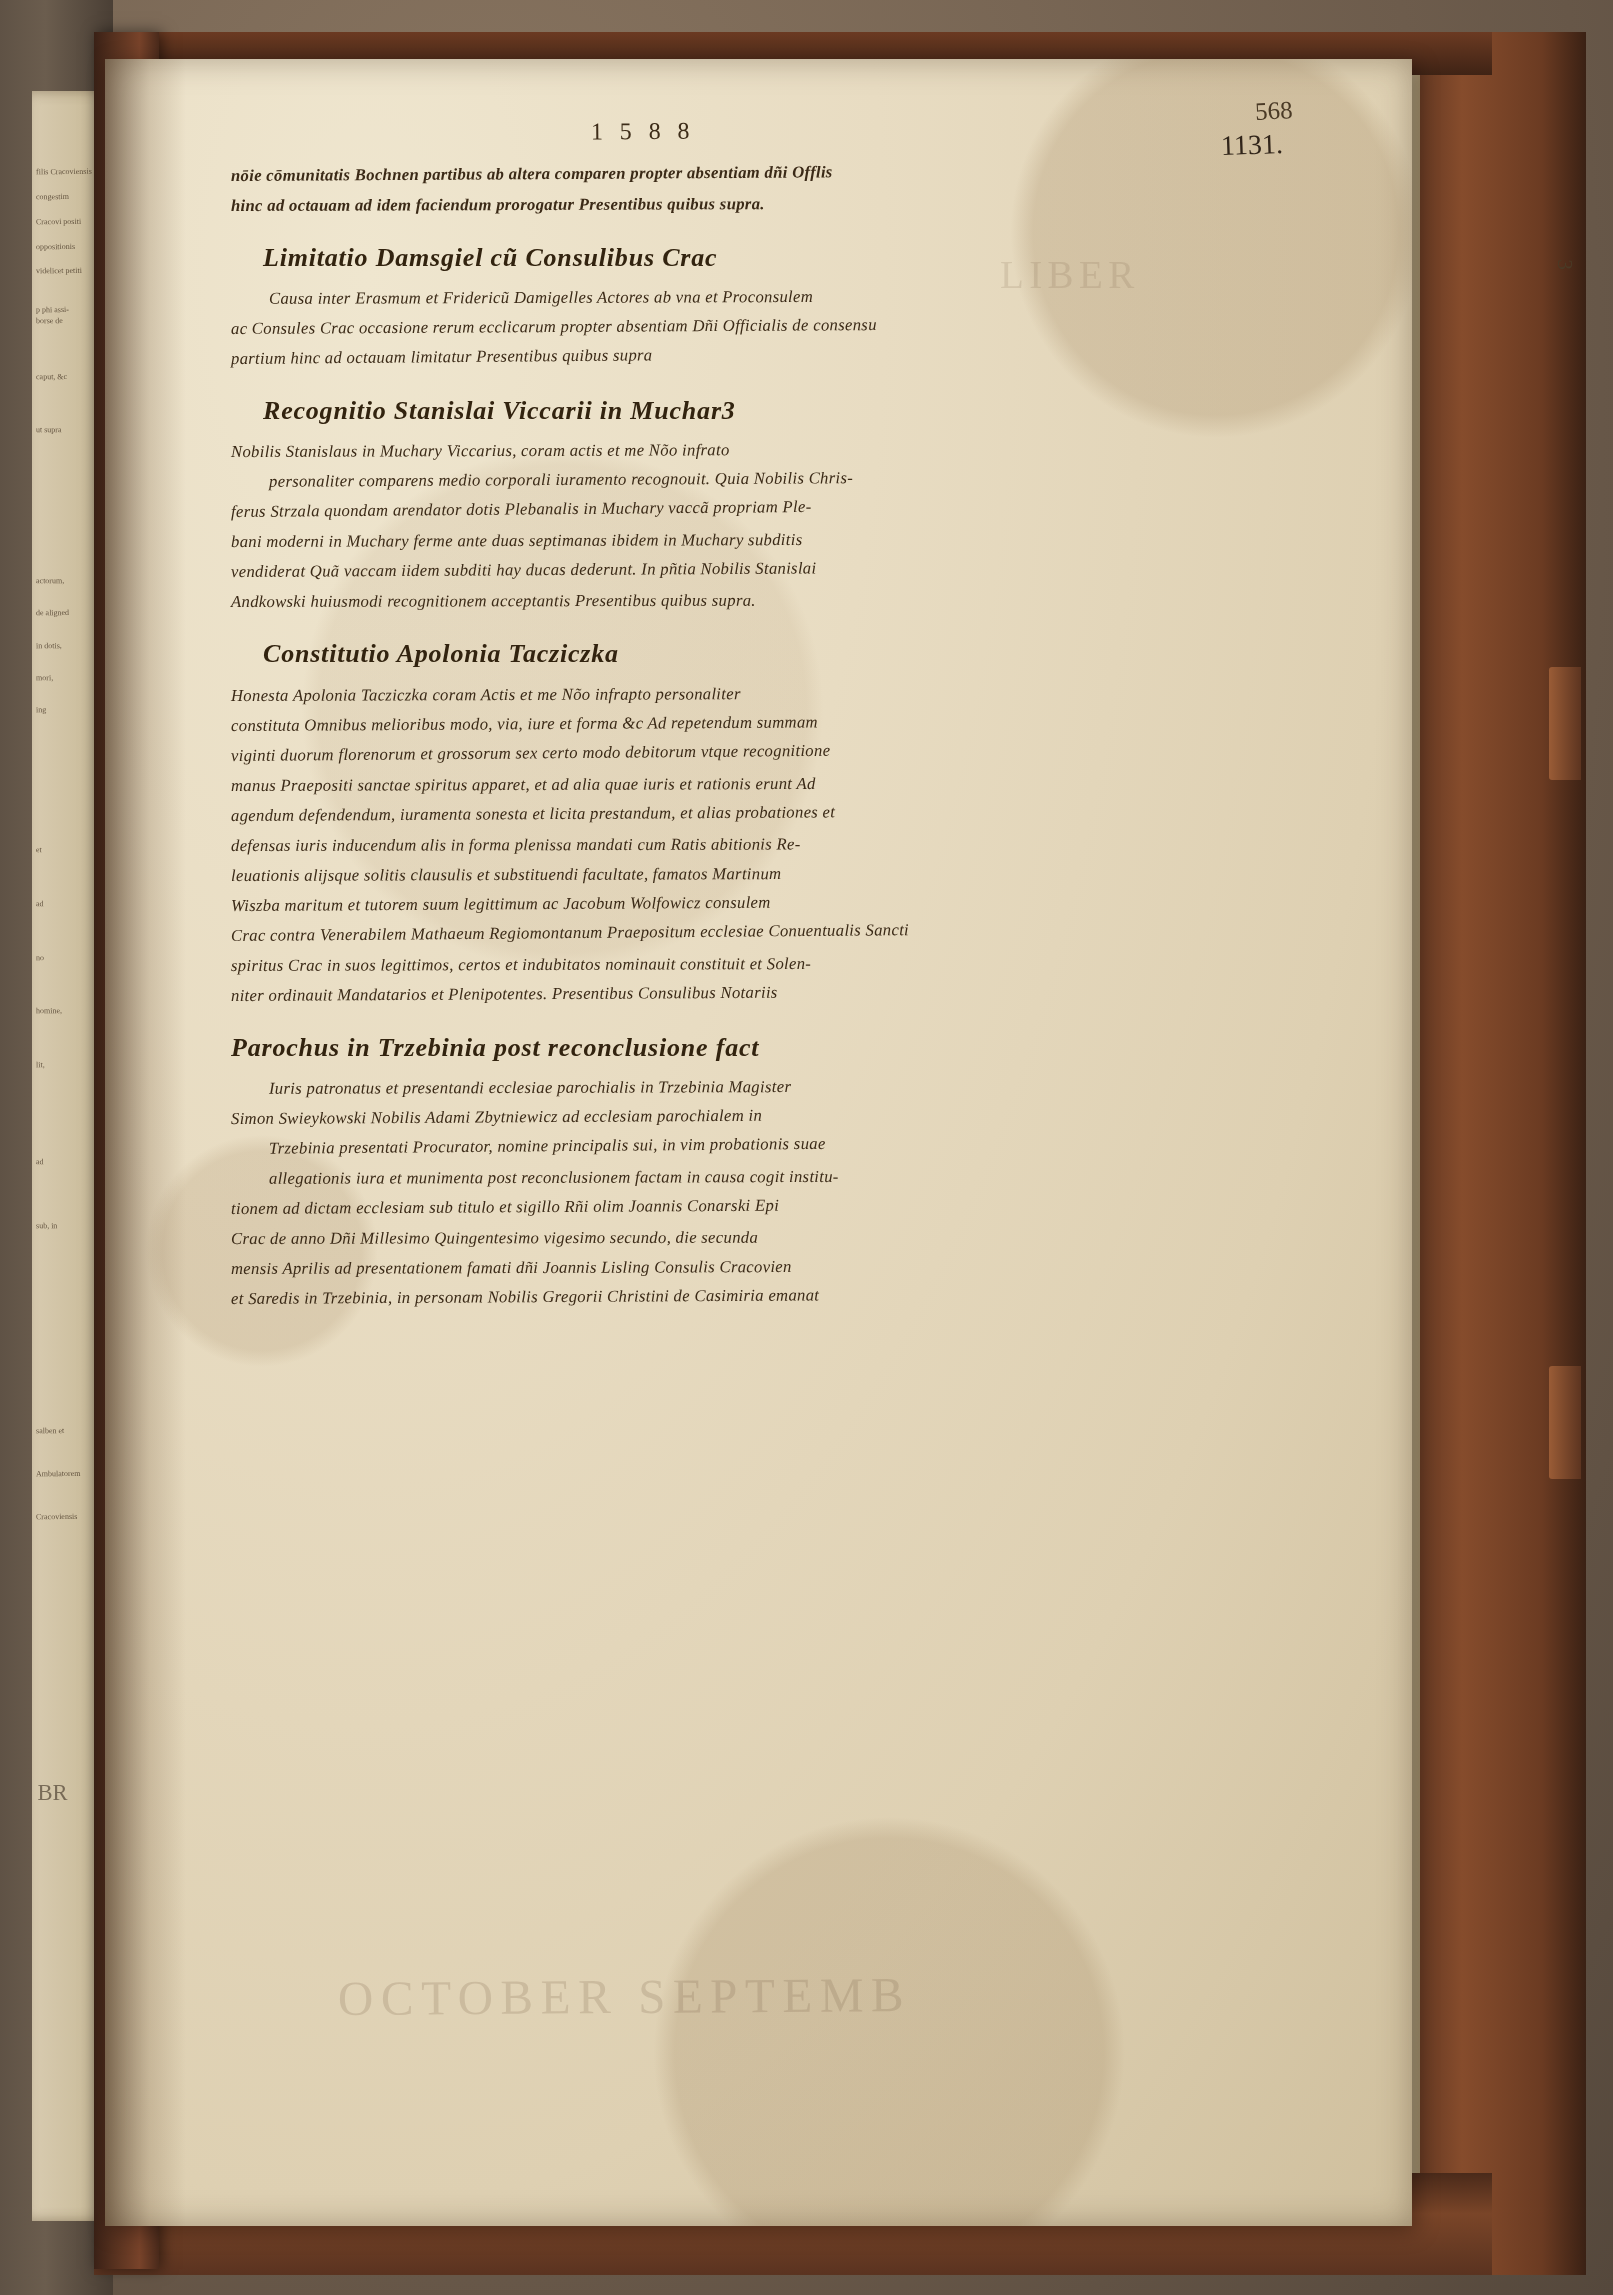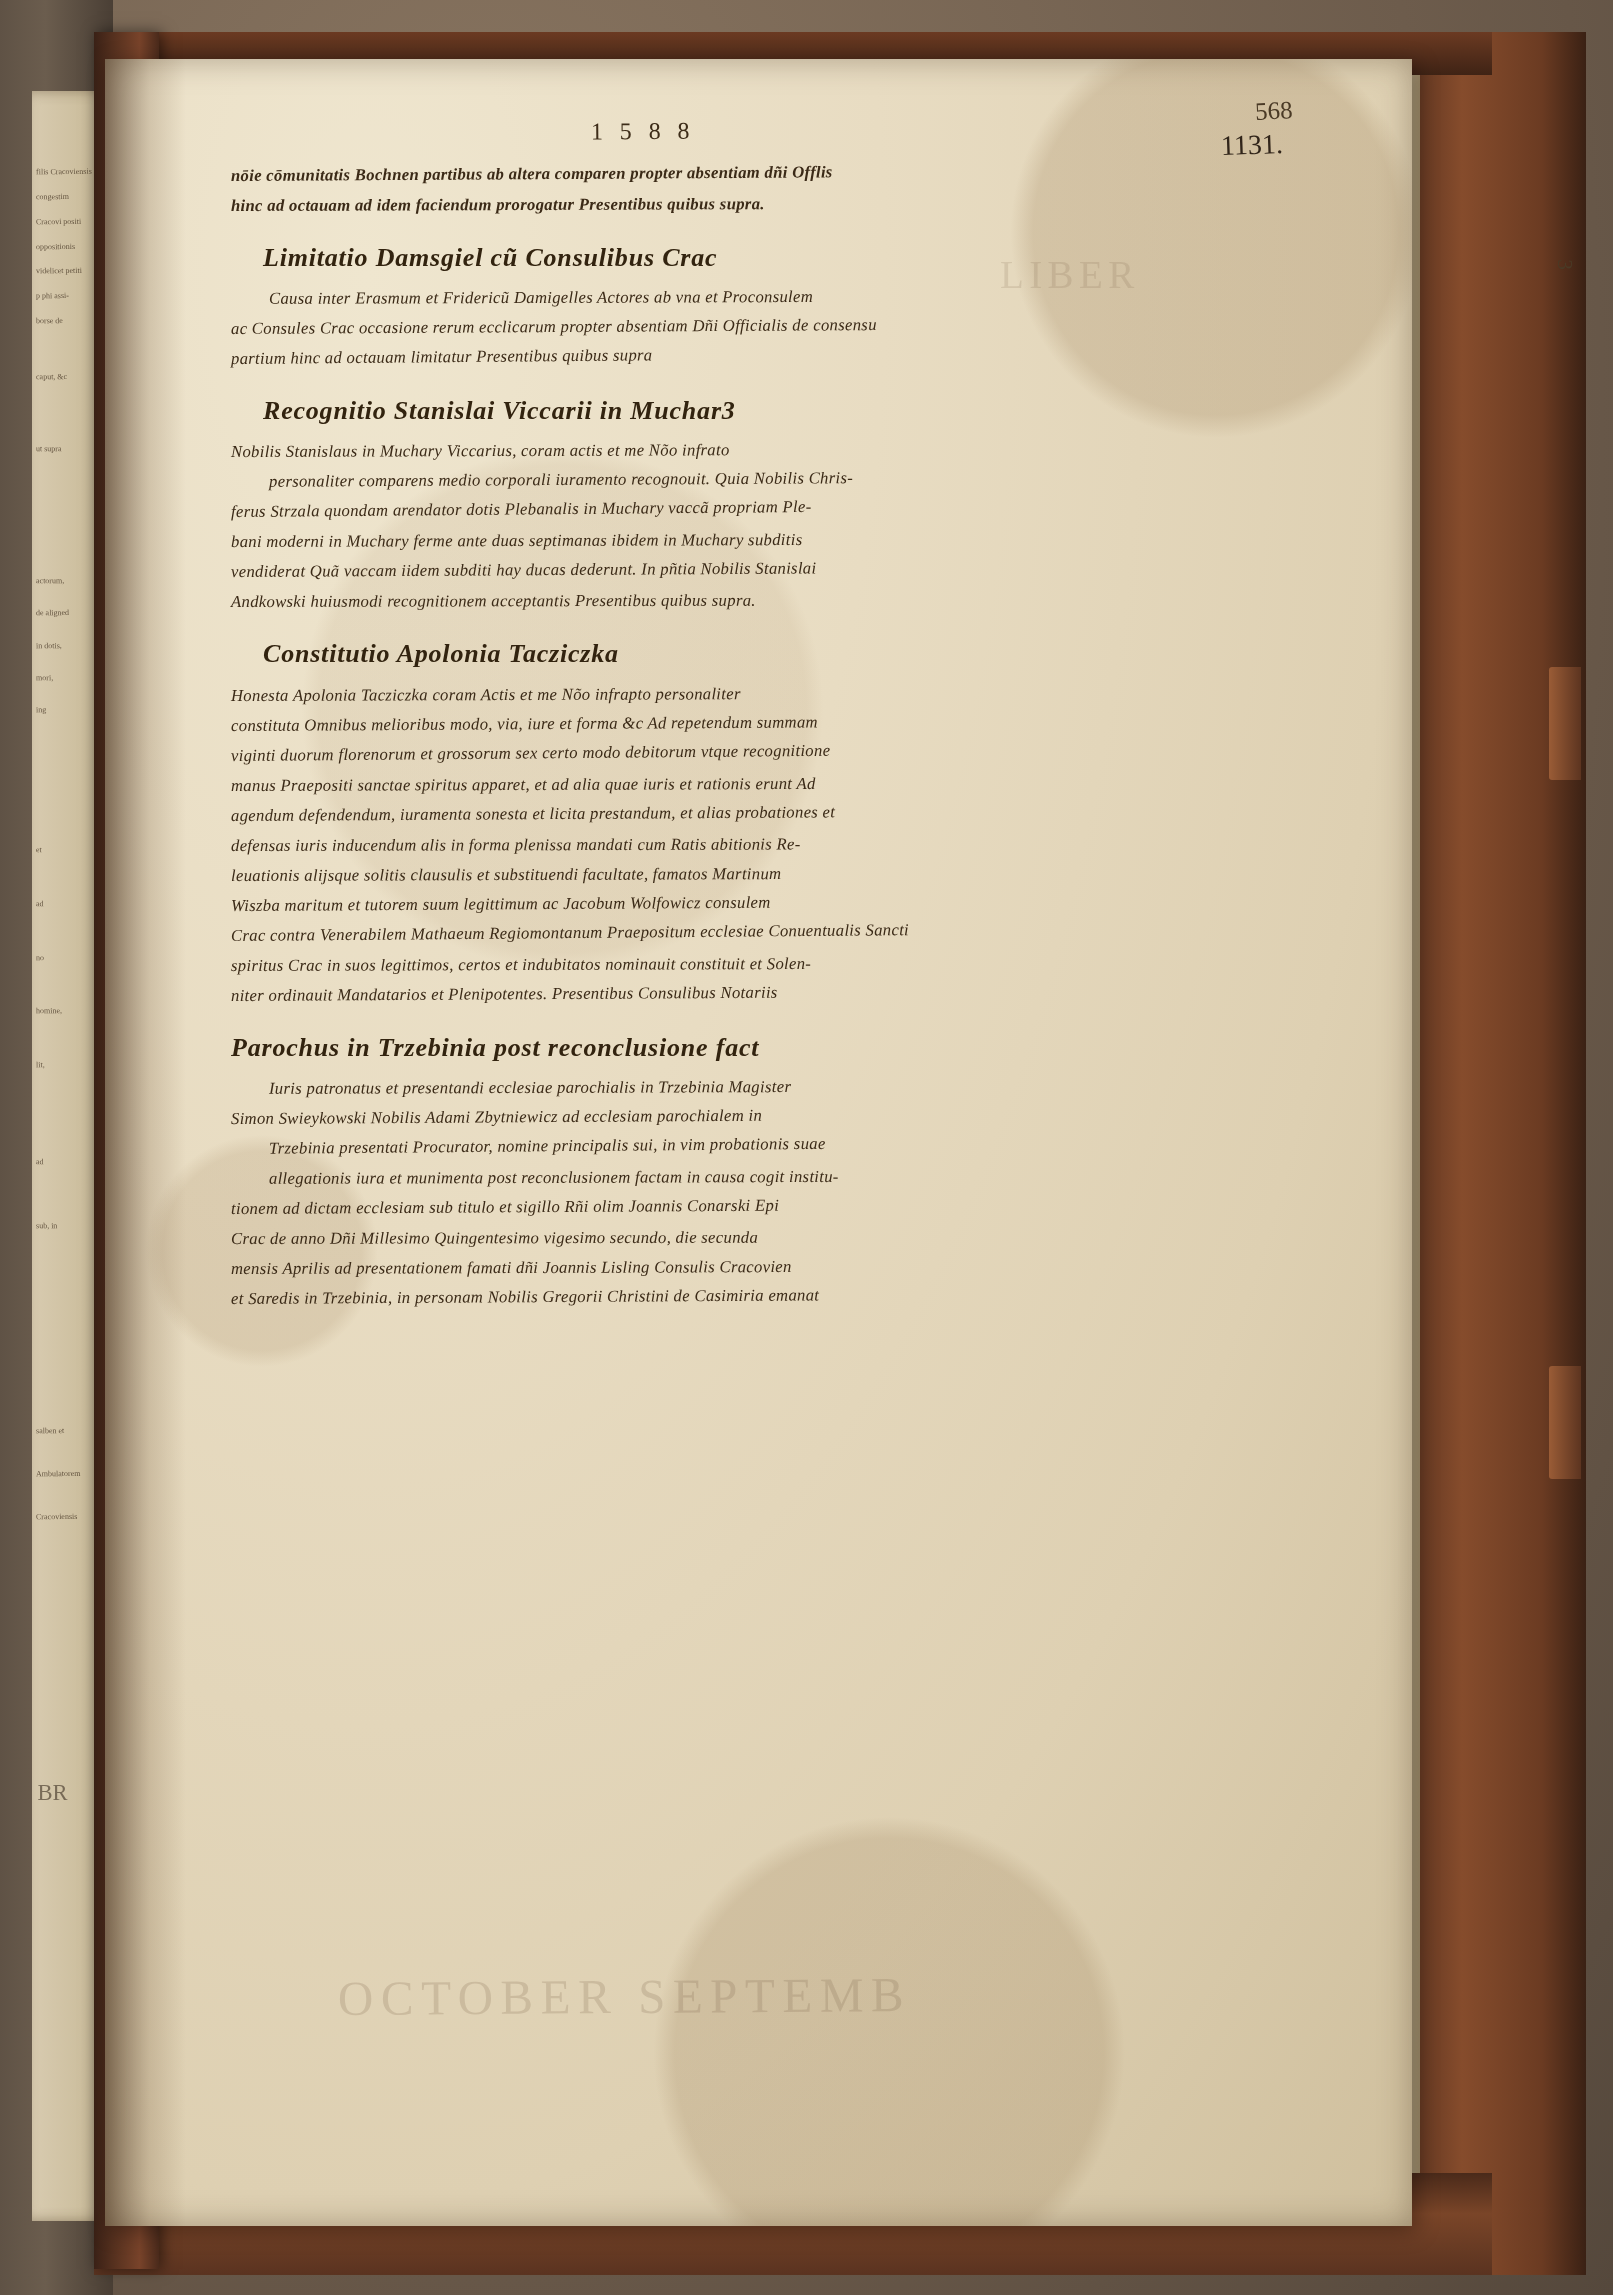--- a/index.html
+++ b/index.html
@@ -265,24 +265,24 @@
 
 <div class="scan">
 
   <div class="left-page">
     <div class="left-leaf">
       <div class="marg" style="top:75px">filis Cracoviensis</div>
       <div class="marg" style="top:100px">congestim</div>
       <div class="marg" style="top:125px">Cracovi positi</div>
       <div class="marg" style="top:150px">oppositionis</div>
       <div class="marg" style="top:174px">videlicet petiti</div>
-      <div class="marg" style="top:199px">p phi assi-</div>
+      <div class="marg" style="top:213px">p phi assi-</div>
       <div class="marg" style="top:224px">borse de</div>
       <div class="marg" style="top:280px">caput, &amp;c</div>
-      <div class="marg" style="top:352px">ut supra</div>
+      <div class="marg" style="top:333px">ut supra</div>
       <div class="marg" style="top:484px">actorum,</div>
       <div class="marg" style="top:516px">de aligned</div>
       <div class="marg" style="top:549px">in dotis,</div>
       <div class="marg" style="top:581px">mori,</div>
       <div class="marg" style="top:613px">ing</div>
       <div class="marg" style="top:753px">et</div>
       <div class="marg" style="top:807px">ad</div>
       <div class="marg" style="top:861px">no</div>
       <div class="marg" style="top:914px">homine,</div>
       <div class="marg" style="top:968px">lit,</div>

